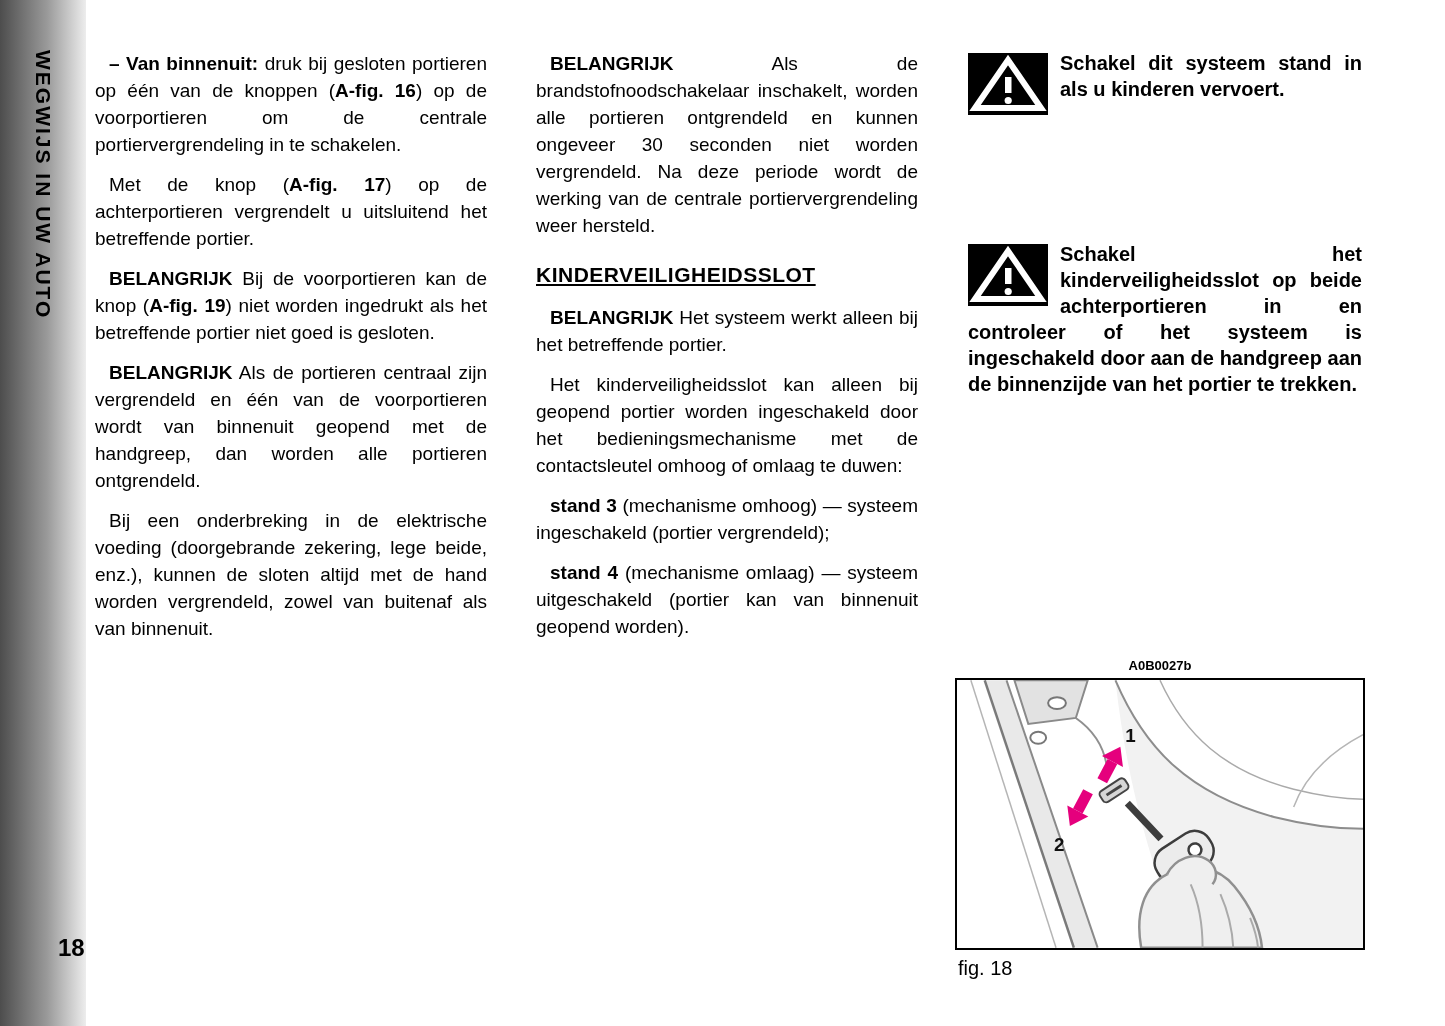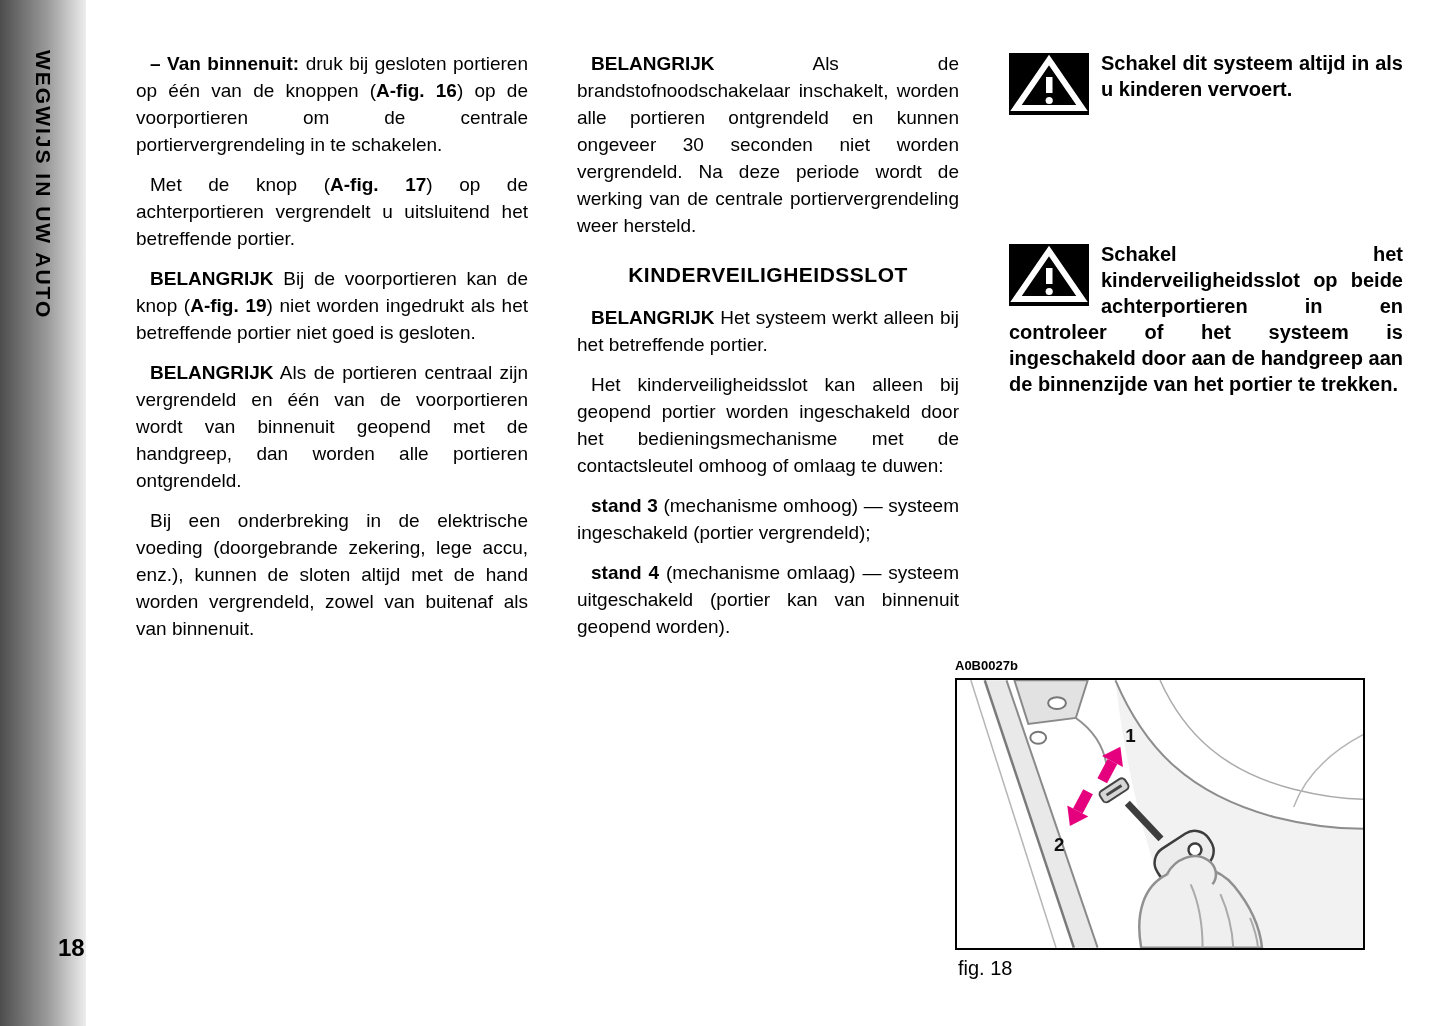--- a/index.html
+++ b/index.html
@@ -28,49 +28,48 @@
   .pagenum {
     position:absolute; left:26px; top:934px;
     font-size:24px; font-weight:bold;margin-left:32px;
   }
 
   
   .col {
     position:absolute; top:50px;
     font-size:19px; line-height:27px;
     text-align:justify;
-    margin-left:41px;
   }
   .col1 { left:95px;  width:392px; }
   .col2 { left:536px; width:382px; }
   .col3 { left:968px; width:394px; }
 
   .para { margin-bottom:13px; text-indent:14px; }
   .b { font-weight:bold; }
 
   h2.section {
     font-size:21px; font-weight:bold; letter-spacing:0.5px;
-    margin:22px 0 16px 0; text-align:center; text-indent:0;
+    margin:22px 0 16px 0; text-align:left; text-indent:0;text-decoration:underline;
   }
 
   
   .warning {
     font-weight:bold; font-size:20px; line-height:26px;
     text-align:justify; margin-bottom:14px;
   }
   .warning .wicon {
     float:left; width:80px; height:62px; margin:3px 12px 4px 0; display:block;
   }
   .warning.second { margin-top:122px; }
   .warning::after { content:""; display:block; clear:both; }
 
   
   .figlabel {
     position:absolute; left:955px; top:658px; width:410px;
-    text-align:left; font-size:13px; font-weight:bold;
+    text-align:center; font-size:13px; font-weight:bold;
   }
   .figbox {
     position:absolute; left:955px; top:678px; width:410px; height:272px;
     border:2px solid #000; background:#fff; overflow:hidden;
   }
   .figbox svg { display:block; width:100%; height:100%; }
   .figcaption {
     position:absolute; left:958px; top:957px; font-size:20px;
   }
 </style>
@@ -81,21 +80,21 @@
   <div class="band-text">WEGWIJS IN UW AUTO</div>
 </div>
 
 <div class="pagenum">18</div>
 
 <div class="col col1">
   <p class="para"><span class="b">– Van binnenuit:</span><span> druk bij gesloten portieren op één van de knoppen (</span><span class="b">A-fig. 16</span><span>) op de voorportieren om de centrale portiervergrendeling in te schakelen.</span></p>
   <p class="para"><span>Met de knop (</span><span class="b">A-fig. 17</span><span>) op de achterportieren vergrendelt u uitsluitend het betreffende portier.</span></p>
   <p class="para"><span class="b">BELANGRIJK</span><span> Bij de voorportieren kan de knop (</span><span class="b">A-fig. 19</span><span>) niet worden ingedrukt als het betreffende portier niet goed is gesloten.</span></p>
   <p class="para"><span class="b">BELANGRIJK</span><span> Als de portieren centraal zijn vergrendeld en één van de voorportieren wordt van binnenuit geopend met de handgreep, dan worden alle portieren ontgrendeld.</span></p>
-  <p class="para"><span>Bij een onderbreking in de elektrische voeding (doorgebrande zekering, lege accu, enz.), kunnen de sloten altijd met de hand worden vergrendeld, zowel van buitenaf als van binnenuit.</span></p>
+  <p class="para"><span>Bij een onderbreking in de elektrische voeding (doorgebrande zekering, lege beide, enz.), kunnen de sloten altijd met de hand worden vergrendeld, zowel van buitenaf als van binnenuit.</span></p>
 </div>
 
 <div class="col col2">
   <p class="para"><span class="b">BELANGRIJK</span><span> Als de brandstofnoodschakelaar inschakelt, worden alle portieren ontgrendeld en kunnen ongeveer 30 seconden niet worden vergrendeld. Na deze periode wordt de werking van de centrale portiervergrendeling weer hersteld.</span></p>
   <h2 class="section">KINDERVEILIGHEIDSSLOT</h2>
   <p class="para"><span class="b">BELANGRIJK</span><span> Het systeem werkt alleen bij het betreffende portier.</span></p>
   <p class="para"><span>Het kinderveiligheidsslot kan alleen bij geopend portier worden ingeschakeld door het bedieningsmechanisme met de contactsleutel omhoog of omlaag te duwen:</span></p>
   <p class="para"><span class="b">stand 3</span><span> (mechanisme omhoog) — systeem ingeschakeld (portier vergrendeld);</span></p>
   <p class="para"><span class="b">stand 4</span><span> (mechanisme omlaag) — systeem uitgeschakeld (portier kan van binnenuit geopend worden).</span></p>
 </div>
@@ -103,21 +102,21 @@
 <div class="col col3">
   <div class="warning">
     <span class="wicon">
       <svg viewBox="0 0 80 62" xmlns="http://www.w3.org/2000/svg">
         <rect x="0" y="0" width="80" height="62" fill="#000"></rect>
         <polygon points="40,7 73,55 7,55" fill="none" stroke="#fff" stroke-width="6" stroke-linejoin="miter"></polygon>
         <rect x="37" y="24" width="6.5" height="16" fill="#fff"></rect>
         <circle cx="40.2" cy="47.5" r="3.6" fill="#fff"></circle>
       </svg>
     </span>
-    <span class="wtext">Schakel dit systeem altijd in als u kinderen vervoert.</span>
+    <span class="wtext">Schakel dit systeem stand in als u kinderen vervoert.</span>
   </div>
 
   <div class="warning second">
     <span class="wicon">
       <svg viewBox="0 0 80 62" xmlns="http://www.w3.org/2000/svg">
         <rect x="0" y="0" width="80" height="62" fill="#000"></rect>
         <polygon points="40,7 73,55 7,55" fill="none" stroke="#fff" stroke-width="6" stroke-linejoin="miter"></polygon>
         <rect x="37" y="24" width="6.5" height="16" fill="#fff"></rect>
         <circle cx="40.2" cy="47.5" r="3.6" fill="#fff"></circle>
       </svg>

